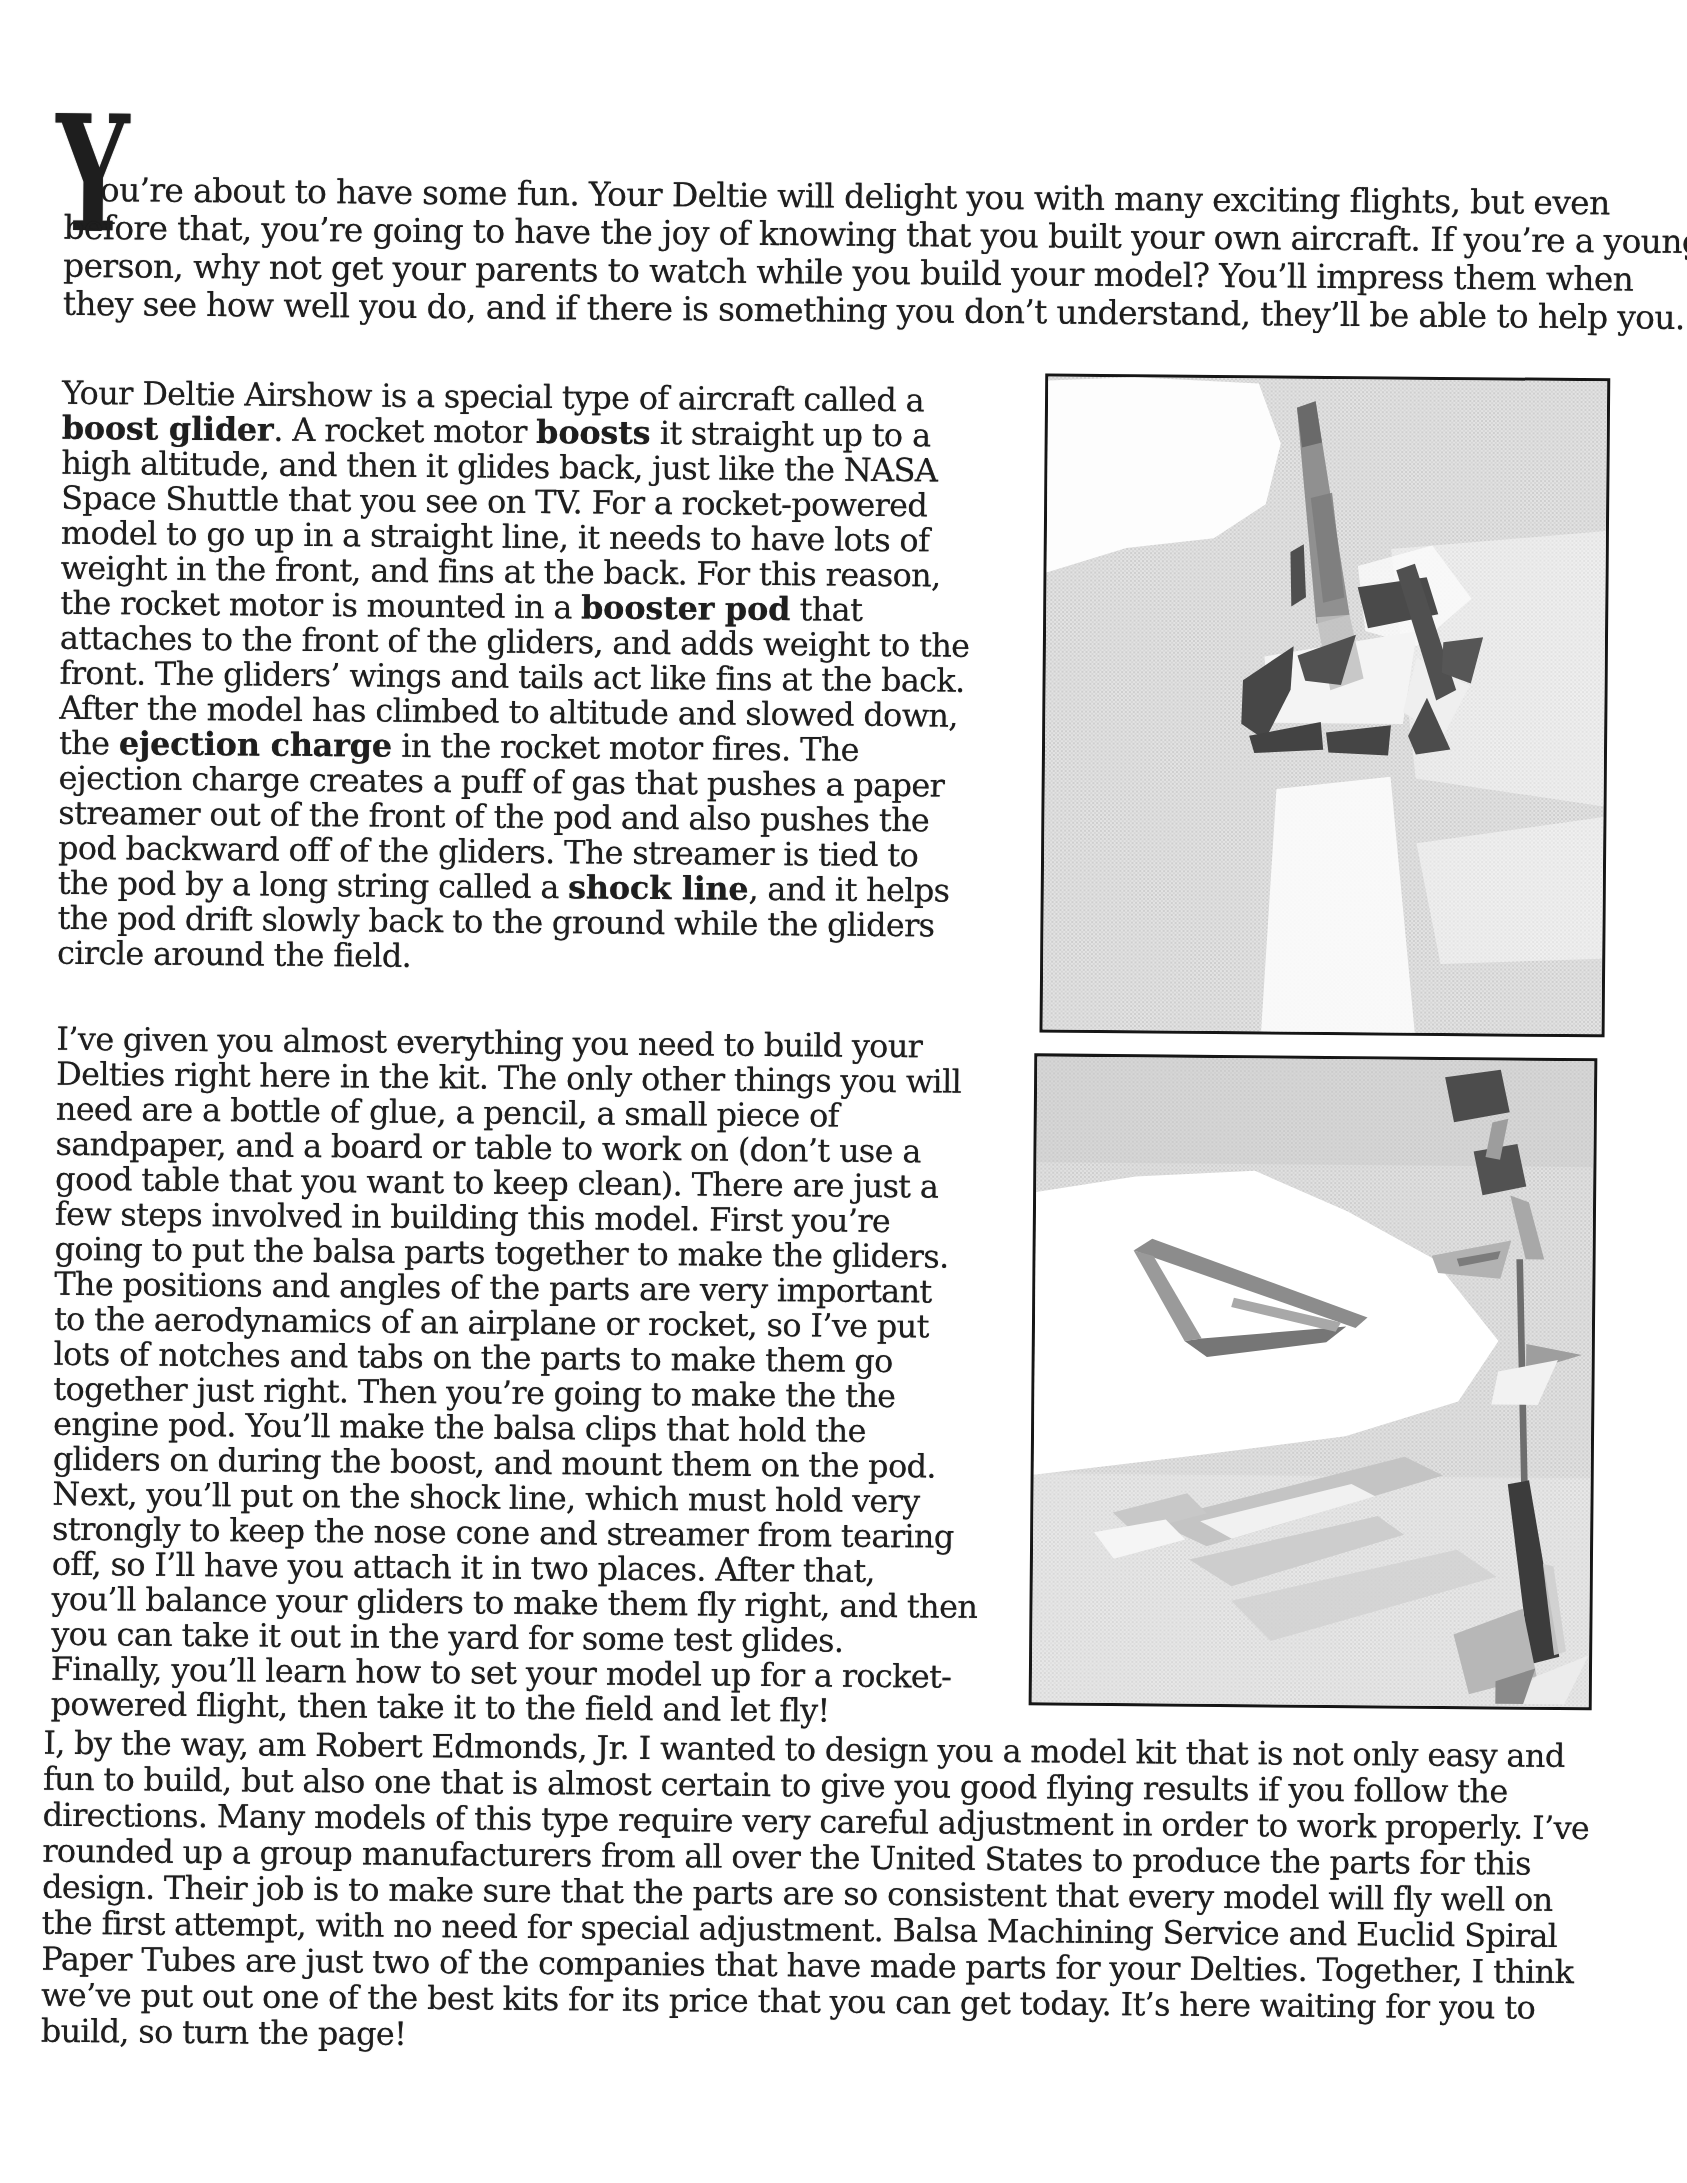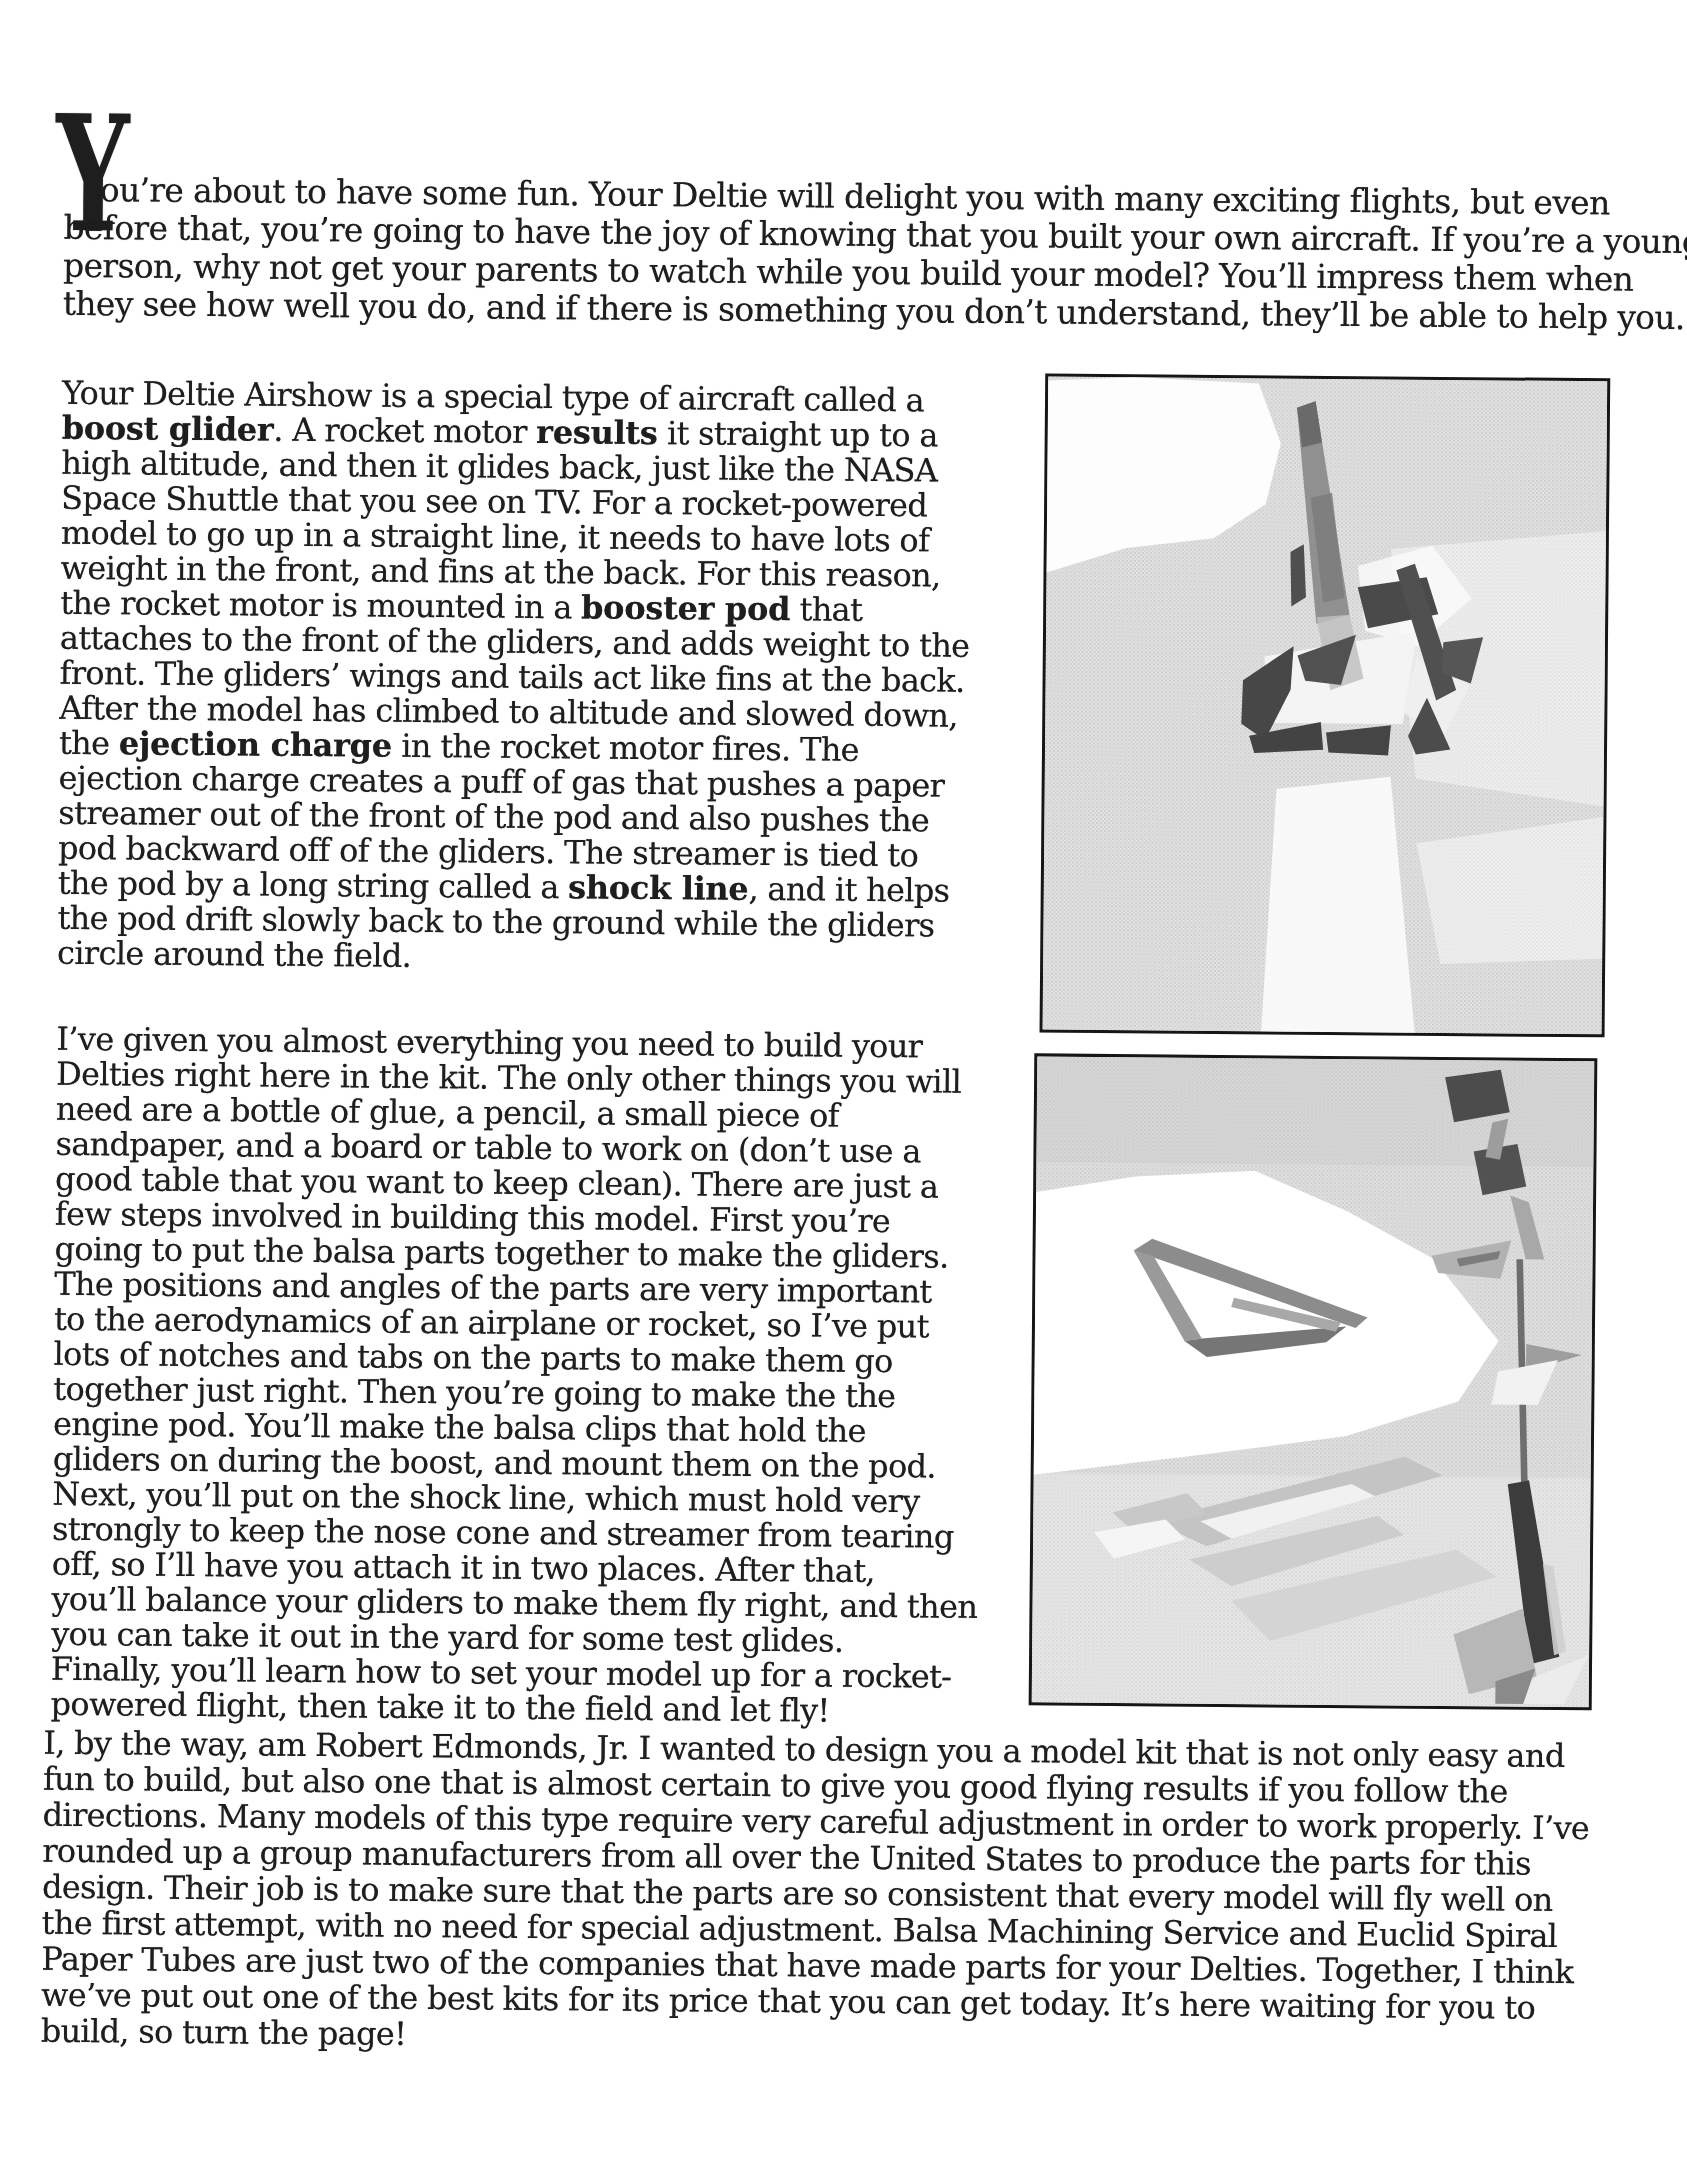--- a/index.html
+++ b/index.html
@@ -99,21 +99,21 @@
 
     <section class="txt intro">
         <div class="line">ou’re about to have some fun.  Your Deltie will delight you with many exciting flights, but even</div>
         <div class="line">before that, you’re going to have the joy of knowing that you built your own aircraft.  If you’re a young</div>
         <div class="line">person, why not get your parents to watch while you build your model?  You’ll impress them when</div>
         <div class="line">they see how well you do, and if there is something you don’t understand, they’ll be able to help you.</div>
       </section>
 
     <section class="txt para1">
         <div class="line">Your Deltie Airshow is a special type of aircraft called a</div>
-        <div class="line"><b>boost glider</b>.  A rocket motor <b>results</b> it straight up to a</div>
+        <div class="line"><b>boost glider</b>.  A rocket motor <b>boosts</b> it straight up to a</div>
         <div class="line">high altitude, and then it glides back, just like the NASA</div>
         <div class="line">Space Shuttle that you see on TV.   For a rocket-powered</div>
         <div class="line">model to go up in a straight line, it needs to have lots of</div>
         <div class="line">weight in the front, and fins at the back.  For this reason,</div>
         <div class="line">the rocket motor is mounted in a <b>booster pod</b> that</div>
         <div class="line">attaches to the front of the gliders, and adds weight to the</div>
         <div class="line">front.  The gliders’ wings and tails act like fins at the back.</div>
         <div class="line">After the model has climbed to altitude and slowed down,</div>
         <div class="line">the <b>ejection charge</b> in the rocket motor fires.  The</div>
         <div class="line">ejection charge creates a puff of gas that pushes a paper</div>

